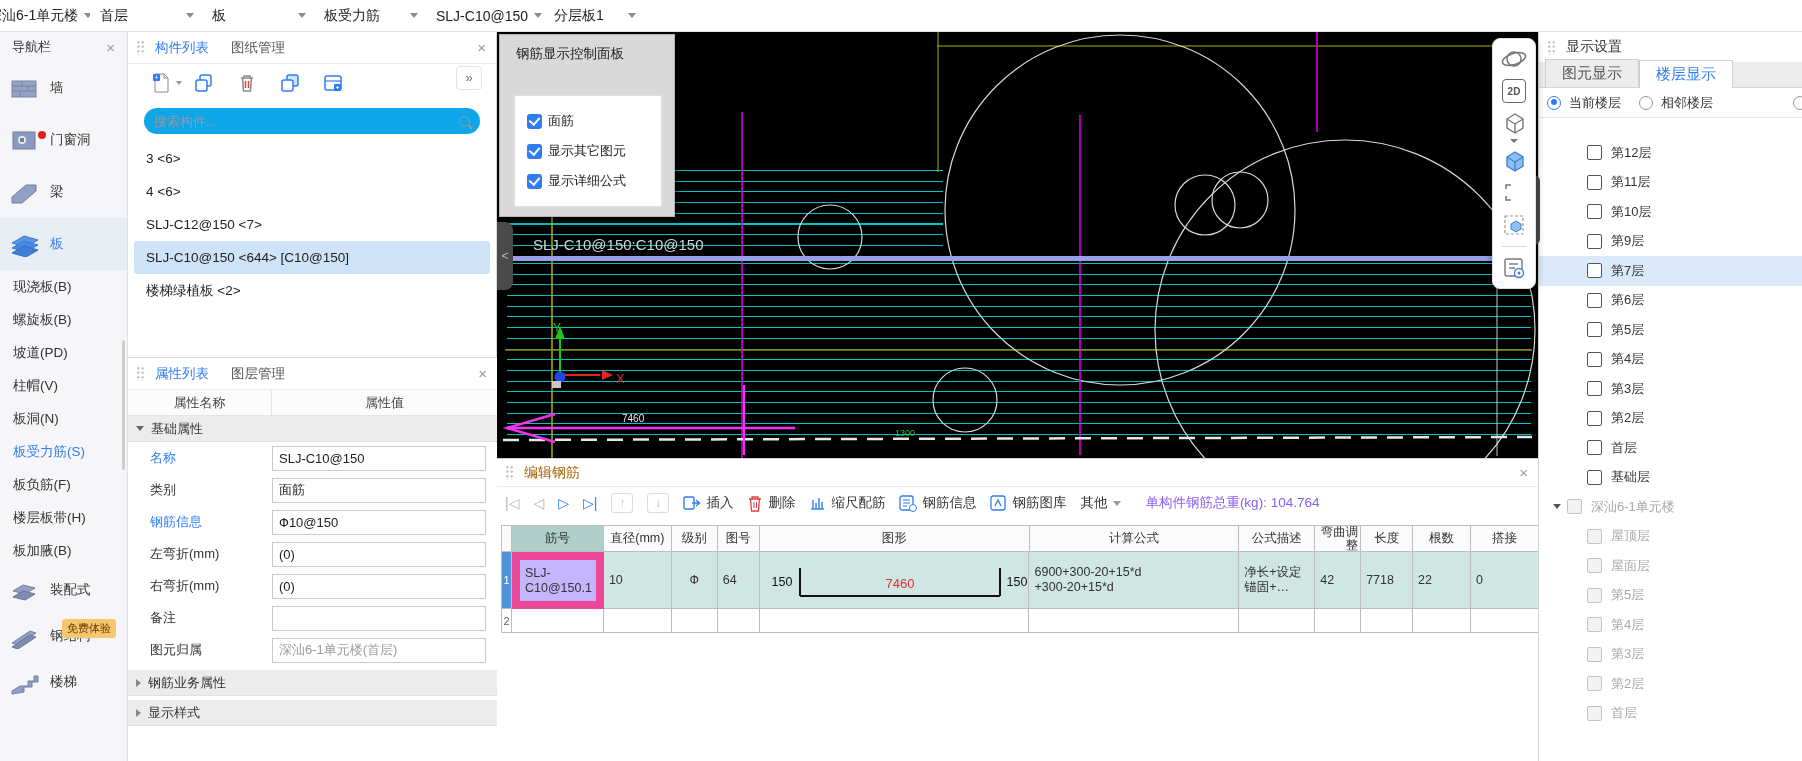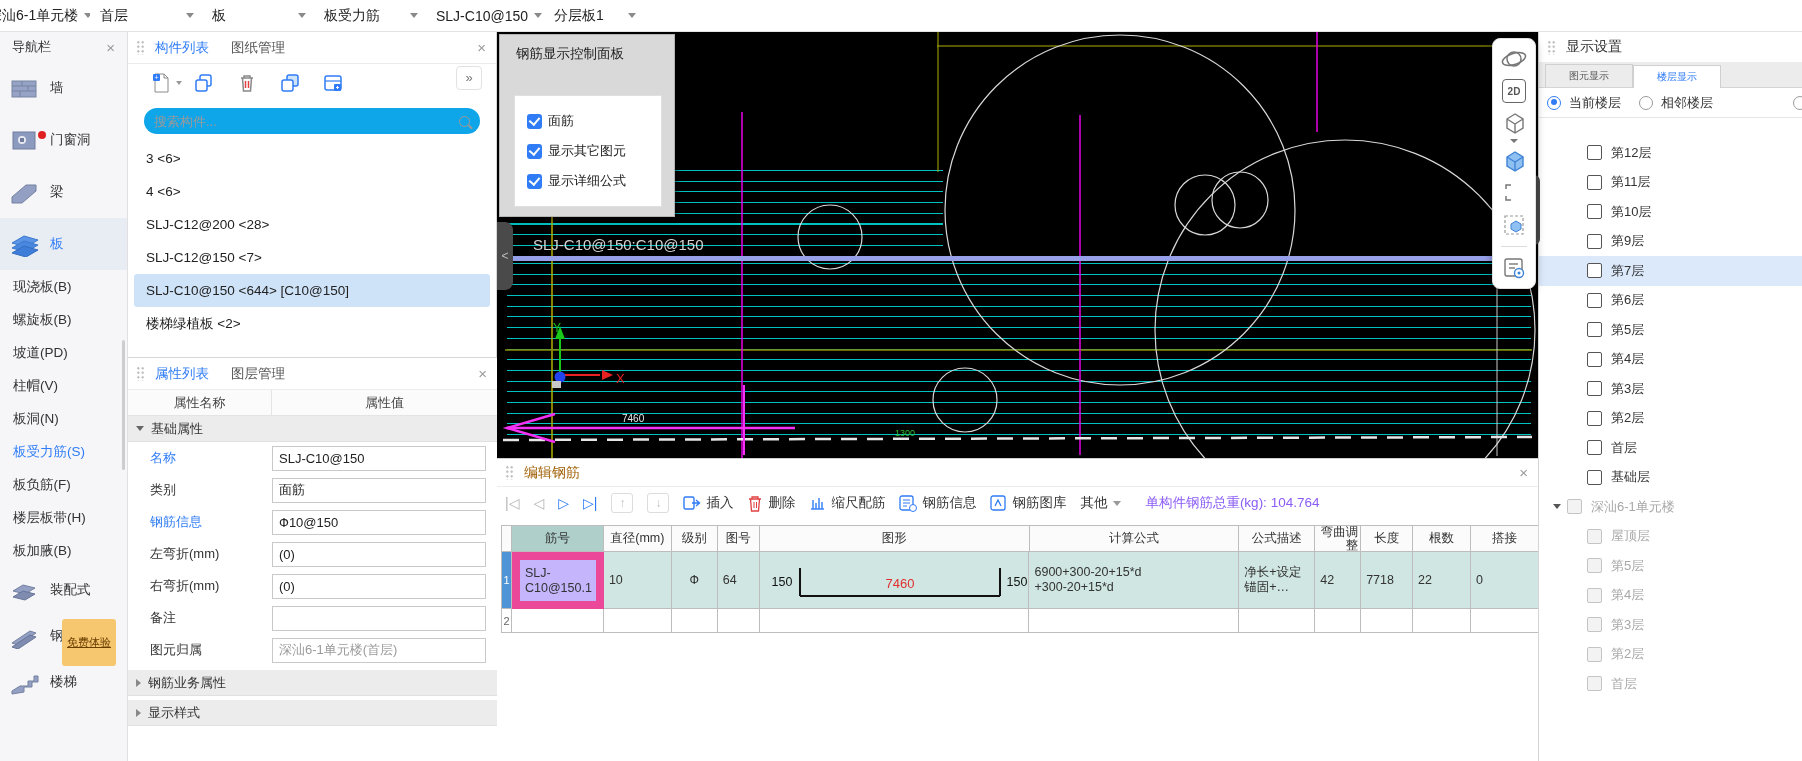--- a/index.html
+++ b/index.html
@@ -28,21 +28,21 @@
   .nav-item.small { height:46px; }
   .nav-item .nlabel { font-size:13.5px; color:#333; margin-left:8px; }
   .nav-item.active { background:#e8ecf3; }
   .nav-item.active .nlabel { color:#2f7cf6; }
   .nav-sub { height:33px; display:flex; align-items:center; padding-left:13px; font-size:13.5px; color:#333; cursor:pointer; }
   .nav-sub.sel { color:#2f7cf6; }
   .icon3d { width:34px; height:26px; flex:none; position:relative; }
   .reddot { position:absolute; width:8px; height:8px; background:#e02020; border-radius:50%;
             left:30px; top:4px; }
   .badge { position:absolute; left:62px; top:6px; background:#f6c76f; color:#6b3f00; font-size:11px;
-           padding:16px 5px; border-radius:3px; white-space:nowrap; z-index:3;text-decoration:underline; }
+           padding:2px 5px; border-radius:3px; white-space:nowrap; z-index:3; }
   #sb-scroll { position:absolute; right:2px; top:308px; width:3px; height:130px; background:#cdcdcd; border-radius:2px; }
 
   
   #midcol { position:absolute; left:128px; top:32px; width:369px; height:729px; background:#fff;
             border-right:1px solid #d8d8d8; }
   .phead { height:32px; display:flex; align-items:center; padding:0 10px 0 8px; border-bottom:1px solid #ececec; }
   .handle { width:9px; height:15px; margin-right:10px; flex:none;
             background:radial-gradient(circle,#b9b9b9 1.1px,transparent 1.3px); background-size:4.5px 4.5px; }
   .ptab { font-size:13.5px; color:#555; margin-right:22px; cursor:pointer; }
   .ptab.active { color:#2f7cf6; }
@@ -147,21 +147,21 @@
   .r1 .c0 { background:#4f94d6; color:#fff; font-size:11px; }
   .r2 .c0 { color:#666; font-size:11px; }
   .r1 .c1 { background:#c4b5fd; border:8px solid #ec4899; line-height:15px; }
   .two { display:flex; flex-direction:column; justify-content:center; line-height:15px; }
 
   
   #display { position:absolute; left:1538px; top:32px; width:264px; height:729px; background:#fff;
              border-left:1px solid #d5d5d5; overflow:hidden; }
   #display .phead { border-bottom:none; height:30px; }
   #ds-tabs { display:flex; height:26px; background:#ececec; border-bottom:1px solid #d5d5d5; padding-left:6px; align-items:flex-end; }
-  .dtab { padding:4px 23px; font-size:10px; color:#555; background:#ececec; border:1px solid #d0d0d0;
+  .dtab { padding:4px 16px; font-size:15px; color:#555; background:#ececec; border:1px solid #d0d0d0;
           border-bottom:none; cursor:pointer; }
   .dtab.active { background:#fff; color:#2f7cf6; position:relative; top:1px; }
   #ds-radios { display:flex; align-items:center; height:30px; padding-left:8px; gap:8px; position:relative;
                border-bottom:1px solid #e6e6e6; }
   .radio { width:14px; height:14px; border:1.5px solid #2f7cf6; border-radius:50%; position:relative; flex:none; cursor:pointer;}
   .radio.on::after { content:""; position:absolute; left:2.5px; top:2.5px; width:6px; height:6px;
                      background:#2f7cf6; border-radius:50%; }
   .radio.off { border-color:#9a9a9a; }
   .rlabel { font-size:13px; color:#333; margin-right:10px; }
   #radio3 { position:absolute; right:-5px; top:8px; }
@@ -346,21 +346,20 @@
         </svg></span>
     <span id="more-btn">»</span>
   </div>
   <div id="searchwrap">
     <input placeholder="搜索构件..." style="">
     <span class="mag"></span>
   </div>
   <div>
     <div class="citem">3 &lt;6&gt;</div>
     <div class="citem">4 &lt;6&gt;</div>
-    <div class="citem">SLJ-C12@200 &lt;28&gt;</div>
     <div class="citem">SLJ-C12@150 &lt;7&gt;</div>
     <div class="citem sel">SLJ-C10@150 &lt;644&gt; [C10@150]</div>
     <div class="citem">楼梯绿植板 &lt;2&gt;</div>
   </div>
 
   <div id="prop">
     <div class="phead">
       <span class="handle"></span>
       <span class="ptab active">属性列表</span>
       <span class="ptab">图层管理</span>
@@ -711,20 +710,24 @@
       <i class="tri-down"></i>
       <span class="cbx"></span>
       <span>深汕6-1单元楼</span>
     </div>
     <div class="frow grey">
         <span class="cbx"></span>
         <span>屋顶层</span>
       </div>
     <div class="frow grey">
         <span class="cbx"></span>
+        <span>屋面层</span>
+      </div>
+    <div class="frow grey">
+        <span class="cbx"></span>
         <span>第5层</span>
       </div>
     <div class="frow grey">
         <span class="cbx"></span>
         <span>第4层</span>
       </div>
     <div class="frow grey">
         <span class="cbx"></span>
         <span>第3层</span>
       </div>

